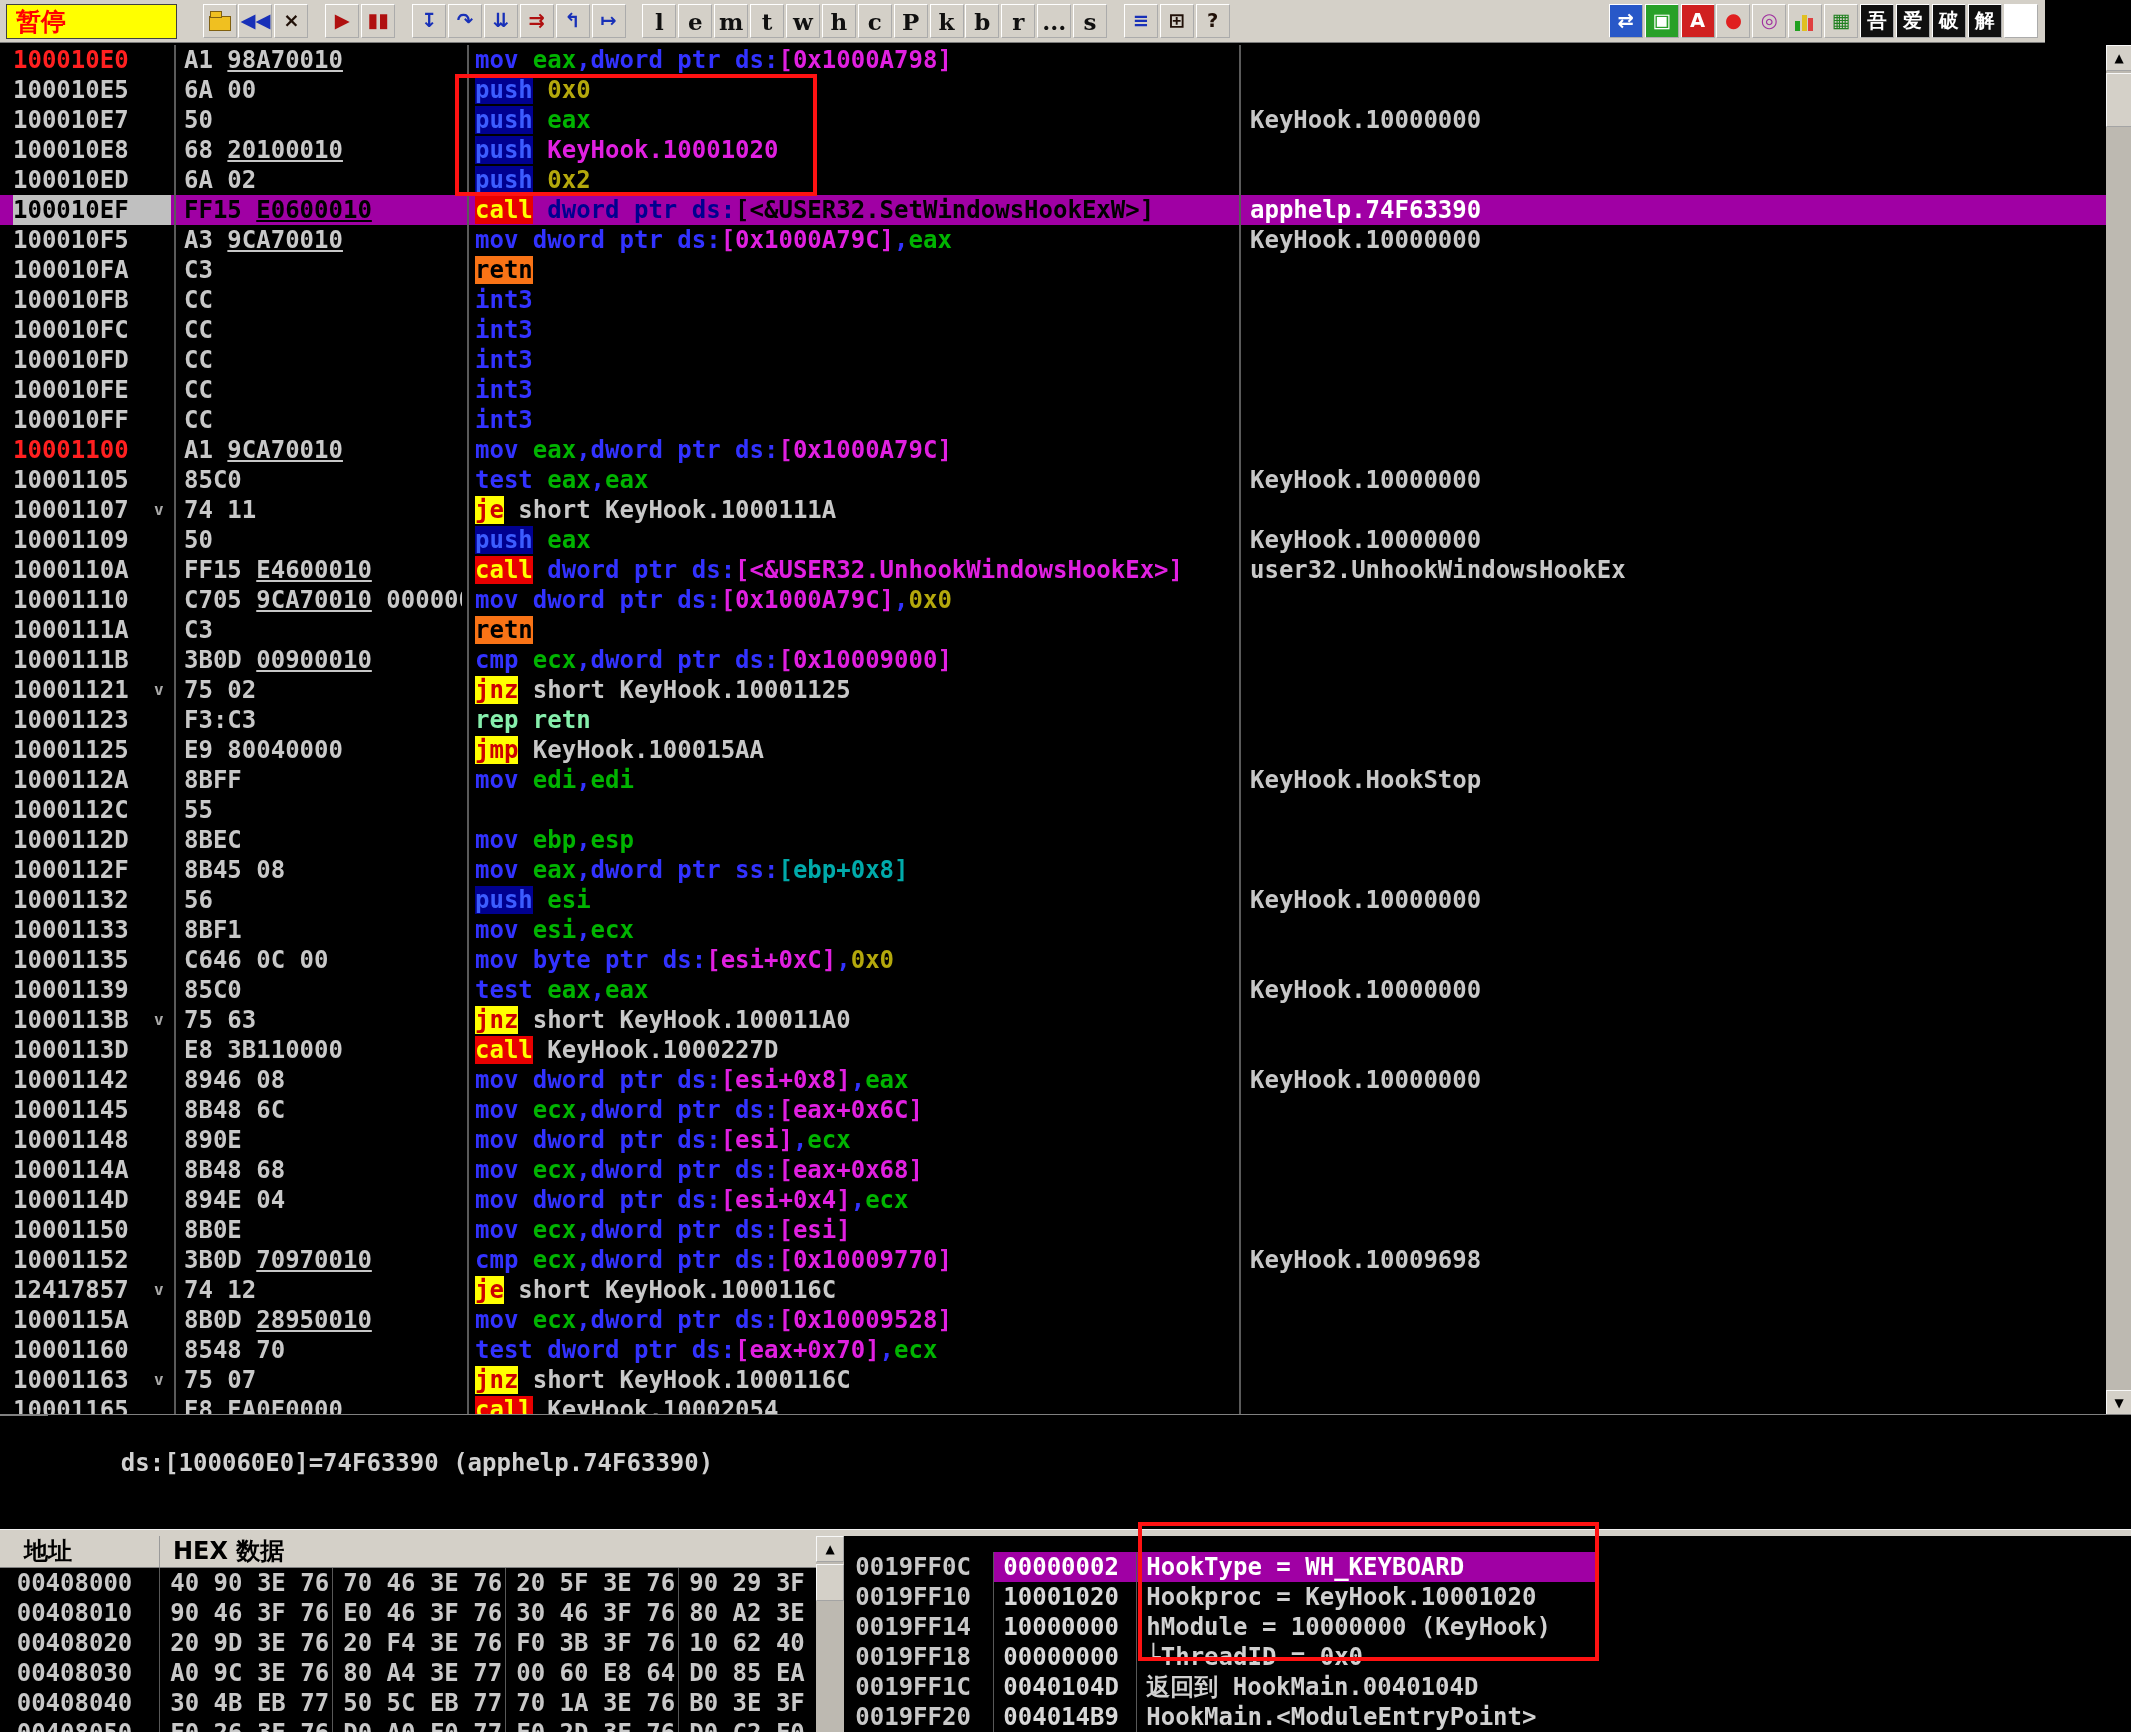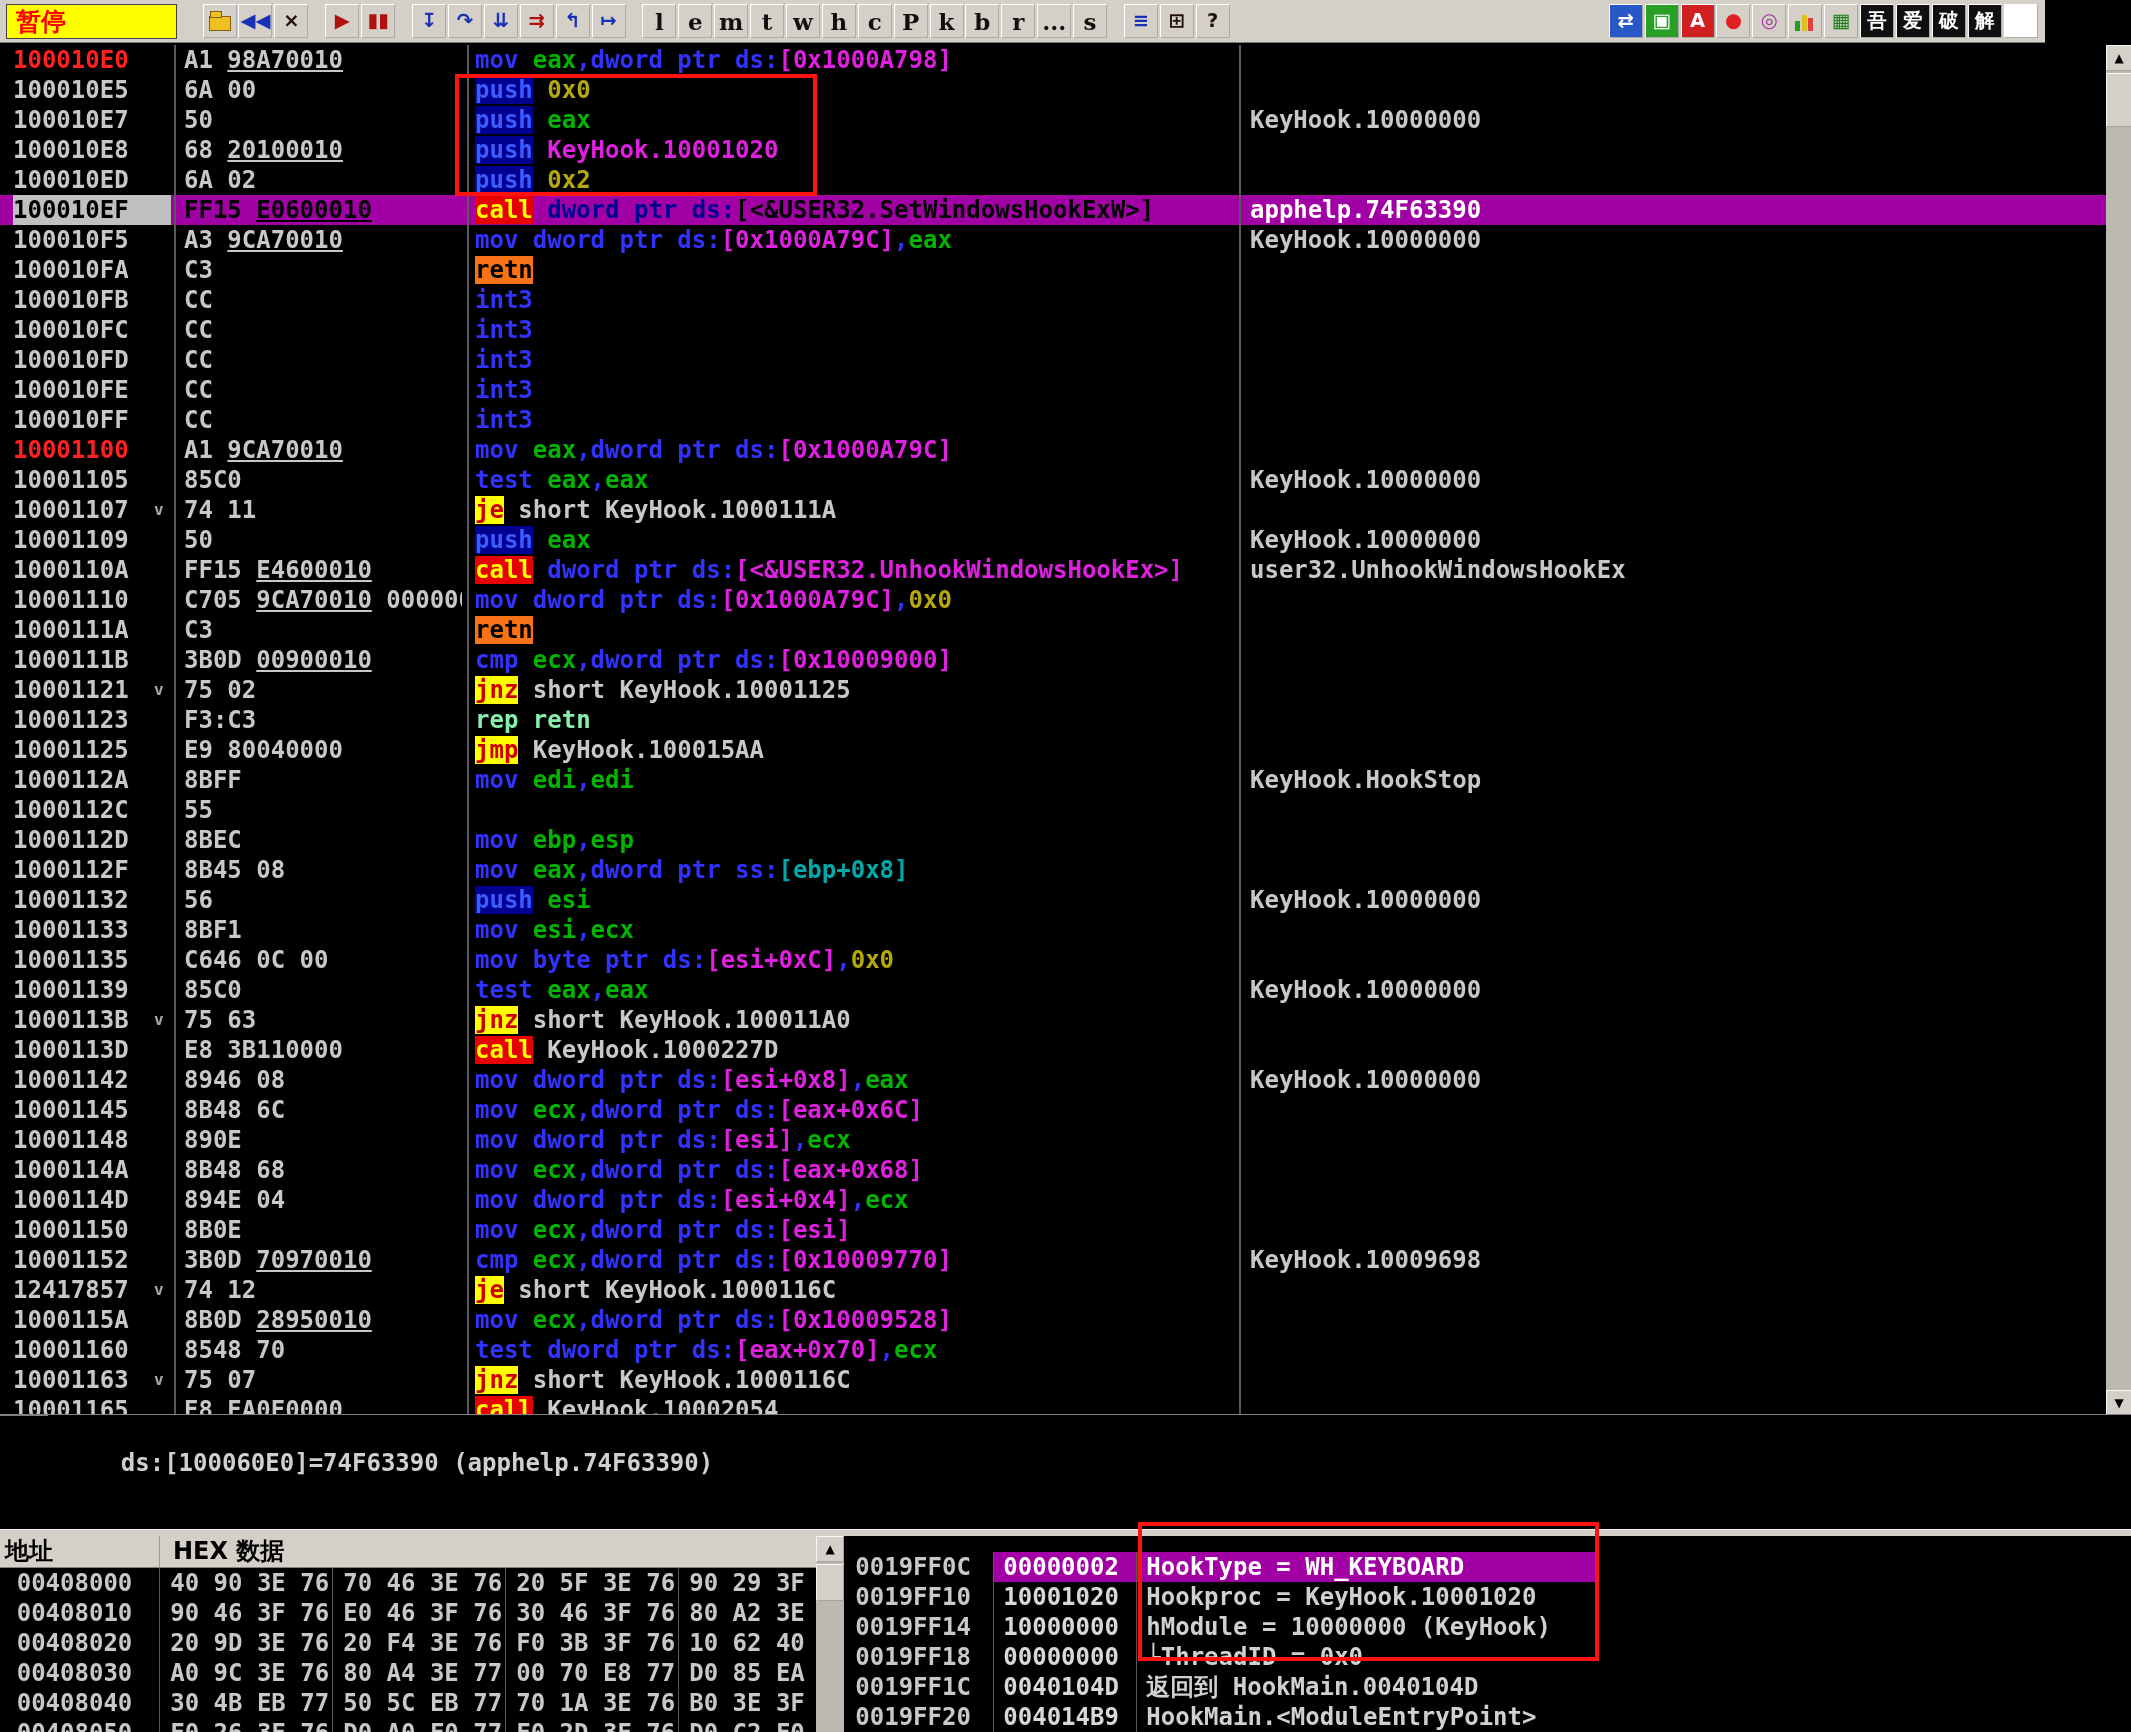--- a/index.html
+++ b/index.html
@@ -64,21 +64,21 @@
   .hline1{position:absolute;top:1414px;left:0;width:2132px;height:1.9px;background:#808080;}
   .info-pane{position:absolute;top:1415px;left:0;width:2132px;height:113px;background:#000;
              color:#D0D0D0;font-size:24px;padding:5.6px 0 0 15px;white-space:pre;margin-left:48px;}
   .splitter{position:absolute;top:1529px;left:0;width:2132px;height:7.4px;background:#D4D0C8;border-top:0.9px solid #F0F0F0;}
 
   
   .bottom{position:absolute;top:1536px;left:0;width:2132px;height:197px;background:#000;}
   .dump-pane{position:absolute;left:0;top:0;width:816px;height:197px;background:#000;overflow:hidden;}
   .dump-header{height:32px;background:#D4D0C8;color:#000;font-size:24px;line-height:30px;display:flex;
                border-bottom:1.9px solid #808080;font-family:"DejaVu Sans",sans-serif;}
-  .dh-addr{width:160px;padding-left:5px;border-right:1.9px groove #9A9A9A;}
+  .dh-addr{width:160px;padding-left:24px;border-right:1.9px groove #9A9A9A;}
   .dh-hex{padding-left:13px;}
   .dump-row{display:flex;height:30px;line-height:30px;font-size:24px;white-space:pre;}
   .d-addr{width:160px;padding-left:16.7px;color:#C8C8C8;border-right:1.9px solid #585858;flex:none;}
   .d-group{width:173px;padding-left:10.2px;color:#C8C8C8;border-right:1.9px solid #585858;flex:none;}
   .dump-scroll{position:absolute;left:816px;top:0;width:28px;height:197px;background:#BDB9B1;}
   .ds-btn{position:absolute;top:0;left:0;width:28px;height:26px;background:#D4D0C8;border:1.9px outset #F8F8F8;
           color:#000;font-size:12px;display:flex;align-items:center;justify-content:center;font-family:"DejaVu Sans",sans-serif;}
   .ds-thumb{position:absolute;top:28px;left:0;width:28px;height:37px;background:#D4D0C8;border:1.9px outset #F8F8F8;}
   .stack-pane{position:absolute;left:846px;top:16px;width:751px;height:197px;background:#000;overflow:hidden;}
   .srow{display:flex;height:30px;line-height:30px;font-size:24px;white-space:pre;}
@@ -297,21 +297,21 @@
   <div class="bottom">
     <div class="dump-pane">
       <div class="dump-header">
         <span class="dh-addr">地址</span>
         <span class="dh-hex">HEX 数据</span>
       </div>
       <div id="dump-rows">
           <div class="dump-row"><span class="d-addr">00408000</span><span class="d-group">40 90 3E 76</span><span class="d-group">70 46 3E 76</span><span class="d-group">20 5F 3E 76</span><span class="d-group">90 29 3F</span></div>
           <div class="dump-row"><span class="d-addr">00408010</span><span class="d-group">90 46 3F 76</span><span class="d-group">E0 46 3F 76</span><span class="d-group">30 46 3F 76</span><span class="d-group">80 A2 3E</span></div>
           <div class="dump-row"><span class="d-addr">00408020</span><span class="d-group">20 9D 3E 76</span><span class="d-group">20 F4 3E 76</span><span class="d-group">F0 3B 3F 76</span><span class="d-group">10 62 40</span></div>
-          <div class="dump-row"><span class="d-addr">00408030</span><span class="d-group">A0 9C 3E 76</span><span class="d-group">80 A4 3E 77</span><span class="d-group">00 70 E8 77</span><span class="d-group">D0 85 EA</span></div>
+          <div class="dump-row"><span class="d-addr">00408030</span><span class="d-group">A0 9C 3E 76</span><span class="d-group">80 A4 3E 77</span><span class="d-group">00 60 E8 64</span><span class="d-group">D0 85 EA</span></div>
           <div class="dump-row"><span class="d-addr">00408040</span><span class="d-group">30 4B EB 77</span><span class="d-group">50 5C EB 77</span><span class="d-group">70 1A 3E 76</span><span class="d-group">B0 3E 3F</span></div>
           <div class="dump-row"><span class="d-addr">00408050</span><span class="d-group">F0 26 3F 76</span><span class="d-group">D0 A0 F0 77</span><span class="d-group">F0 2D 3F 76</span><span class="d-group">D0 C2 F0</span></div>
         </div>
     </div>
     <div class="dump-scroll">
       <div class="ds-btn">▲</div>
       <div class="ds-thumb"></div>
     </div>
     <div class="stack-pane" id="stack-rows">
         <div class="srow"><span class="s-addr">0019FF0C</span><span class="s-rest sel"><span class="s-val">00000002</span><span class="s-cmt">HookType = WH_KEYBOARD</span></span></div>

